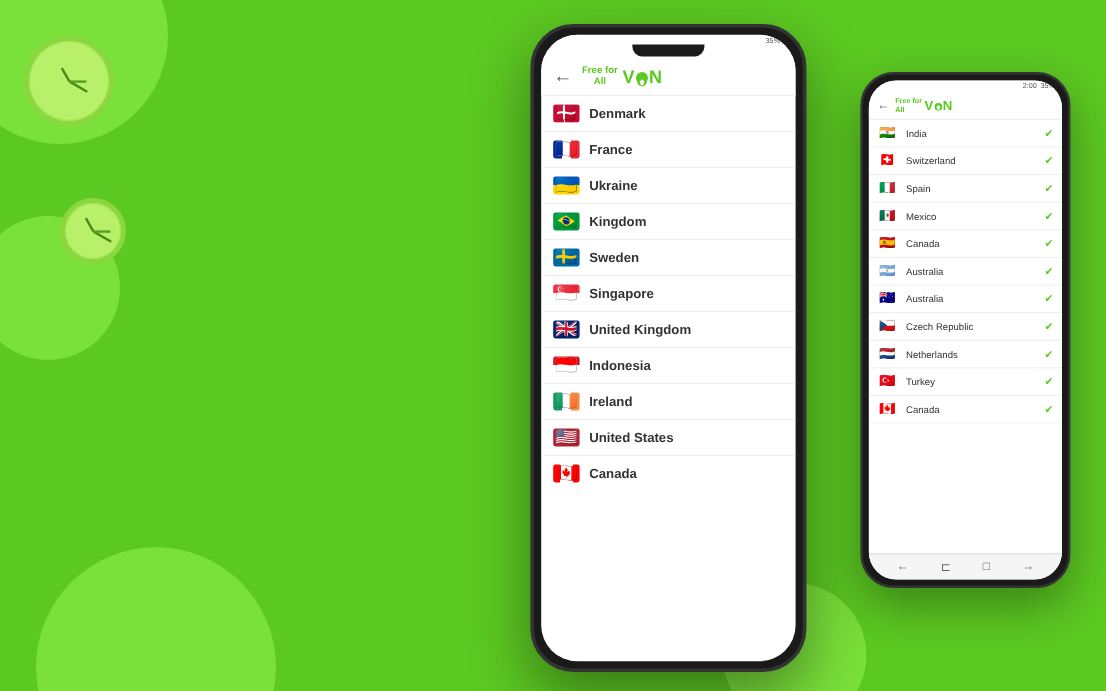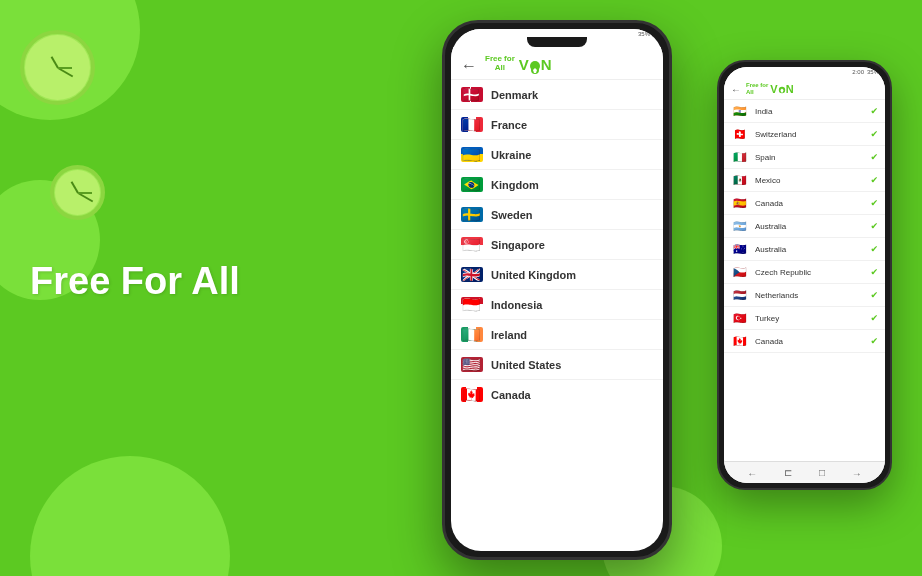--- a/index.html
+++ b/index.html
@@ -314,21 +314,21 @@
 </div>
 <div class="clock clock2">
   <div class="clock-face">
     <div class="clock-hand-hour"></div>
     <div class="clock-hand-min"></div>
   </div>
 </div>
 
 <div class="left-content">
   <div class="main-title">
-    <span>Free For All</span><br>
+    <br>
   </div>
 </div>
 
 <div class="phone-main">
   <div class="phone-main-inner">
 
     <div style="height:8px; background:white; display:flex; justify-content:flex-end; padding:1px 8px;">
       <span style="font-size:6px; color:#555;">35% ▮</span>
     </div>
 

